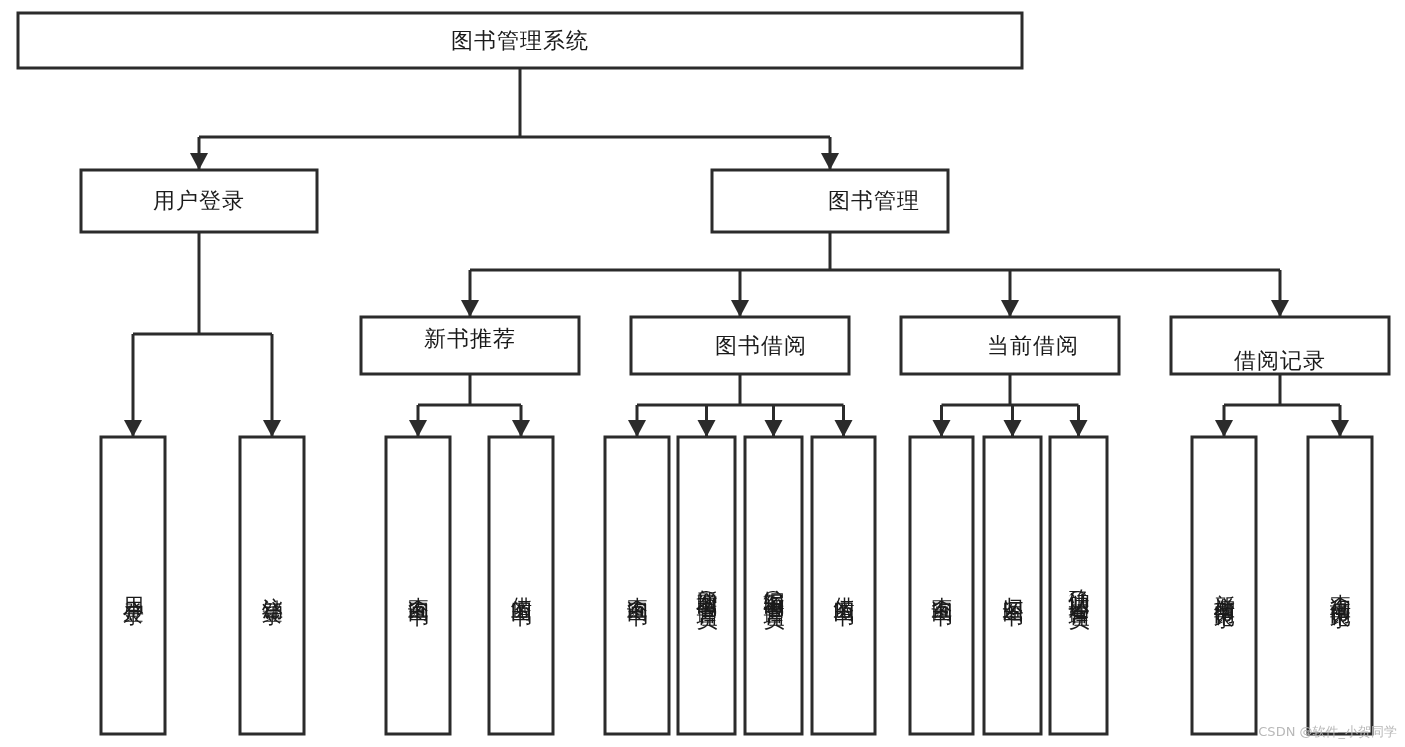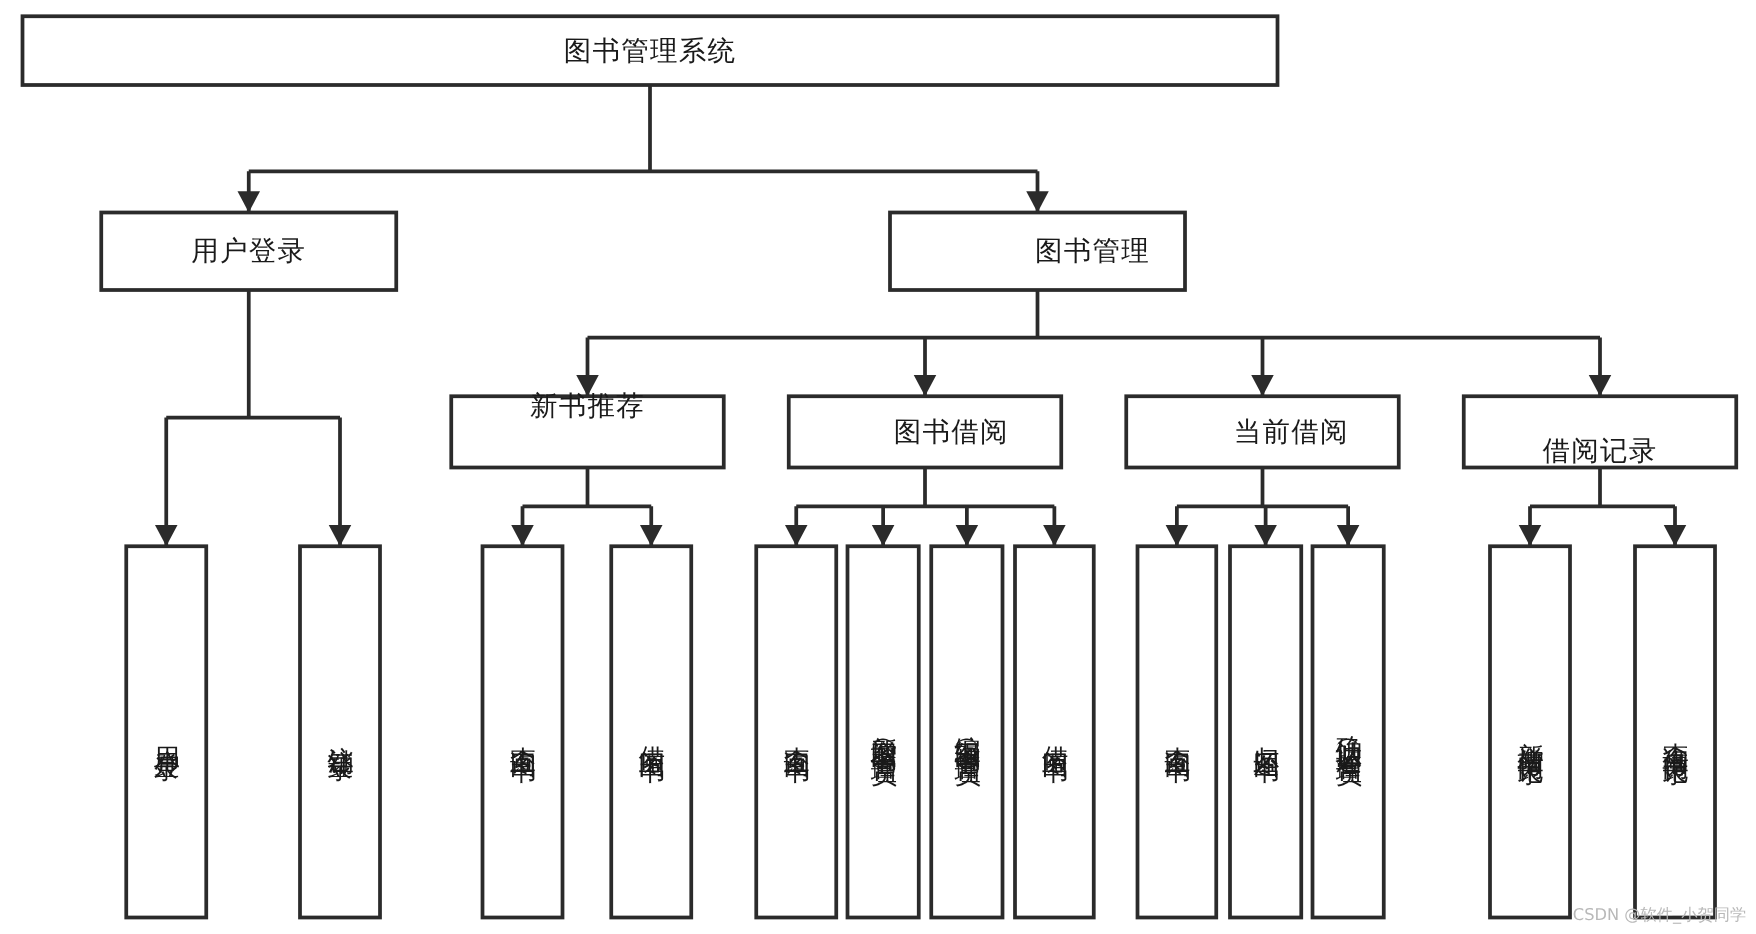--- a/index.html
+++ b/index.html
@@ -172,21 +172,21 @@
   <div id="vlabel-layer">
       <div class="hlabel-wrap" style="left: 18px; top: 13px; width: 1004px; height: 55px; border-radius: 24px;">
         <span class="hlabel-text">图书管理系统</span>
       </div>
       <div class="hlabel-wrap" style="left: 81px; top: 170px; width: 236px; height: 62px;">
         <span class="hlabel-text">用户登录</span>
       </div>
       <div class="hlabel-wrap" style="left: 712px; top: 170px; width: 236px; height: 62px; margin-left: 44px;">
         <span class="hlabel-text">图书管理</span>
       </div>
-      <div class="hlabel-wrap" style="left: 361px; top: 303px; width: 218px; height: 44px;">
+      <div class="hlabel-wrap" style="left: 361px; top: 317px; width: 218px; height: 44px;">
         <span class="hlabel-text">新书推荐</span>
       </div>
       <div class="hlabel-wrap" style="left: 631px; top: 317px; width: 260px; height: 57px; text-align: center;">
         <span class="hlabel-text">图书借阅</span>
       </div>
       <div class="hlabel-wrap" style="left: 901px; top: 317px; width: 264px; height: 57px;">
         <span class="hlabel-text">当前借阅</span>
       </div>
       <div class="hlabel-wrap" style="left: 1171px; top: 332px; width: 218px; height: 57px;">
         <span class="hlabel-text">借阅记录</span>

